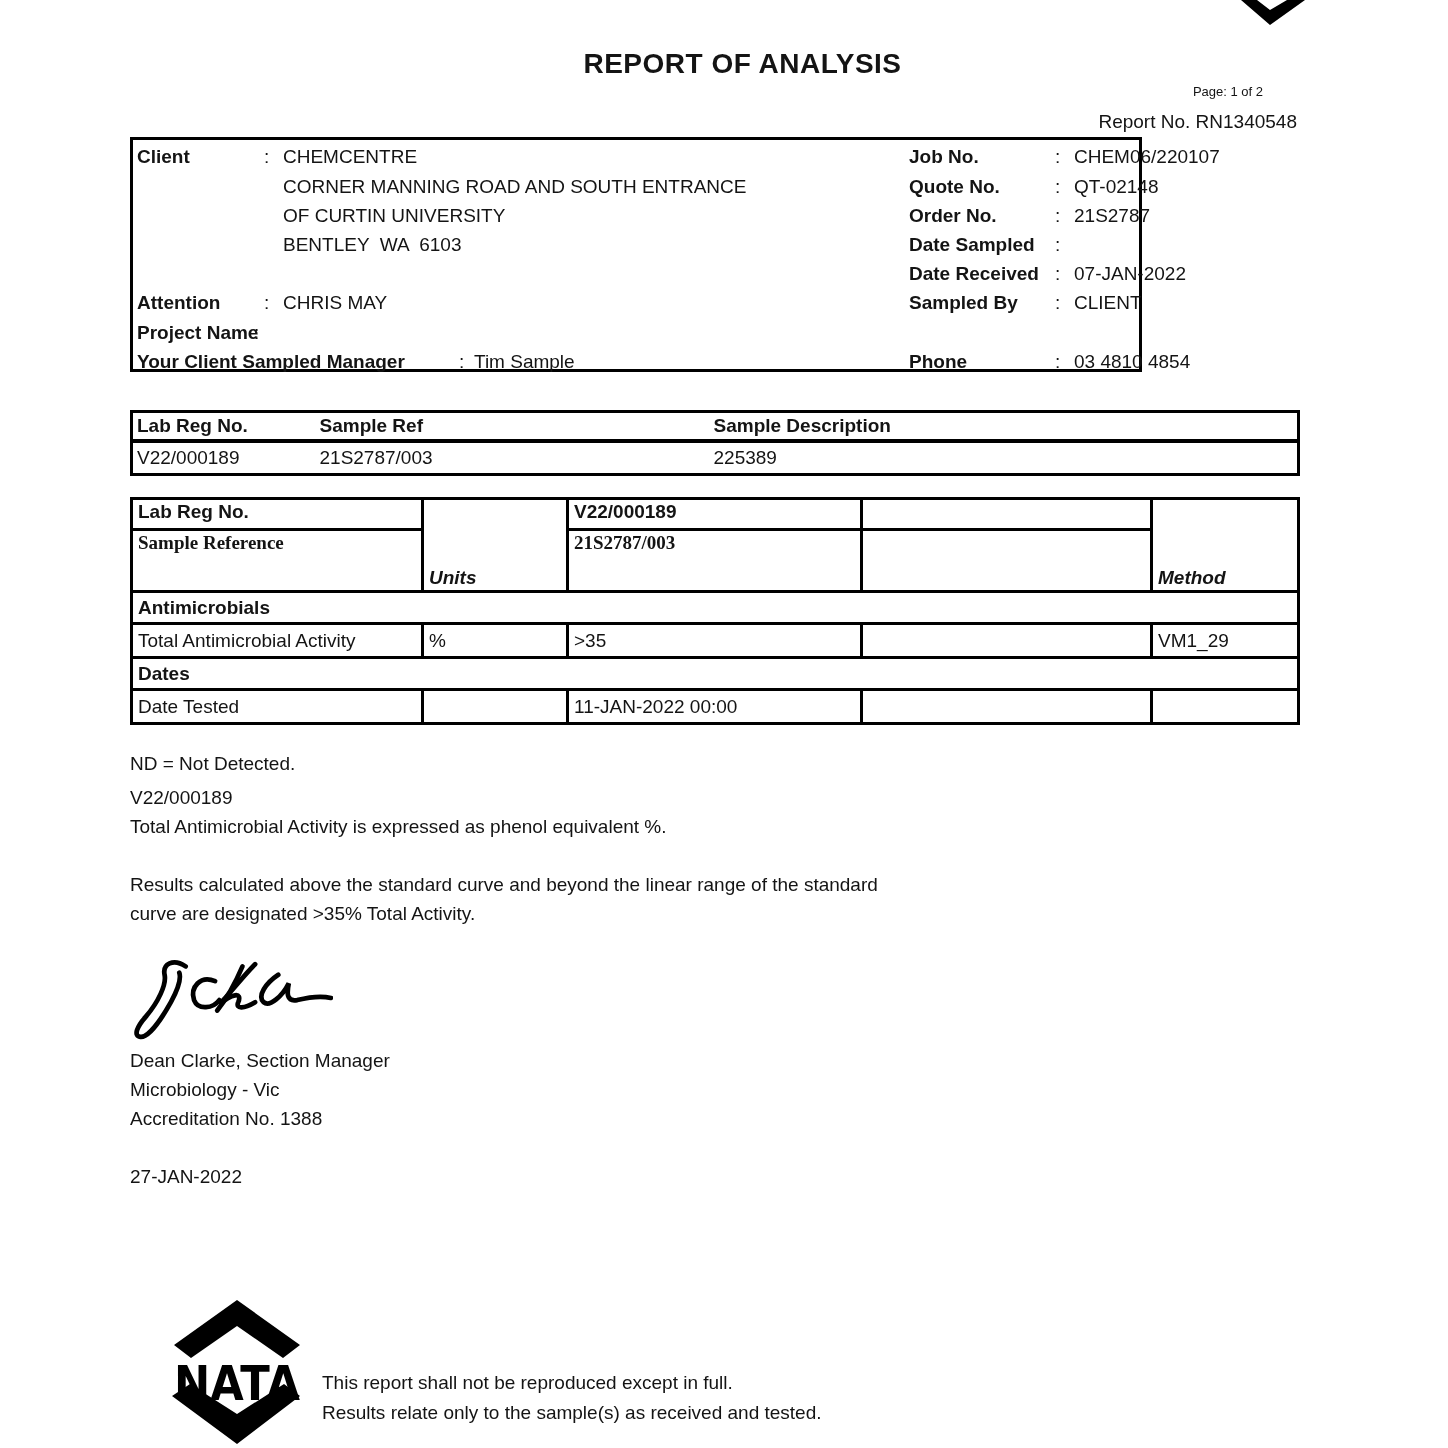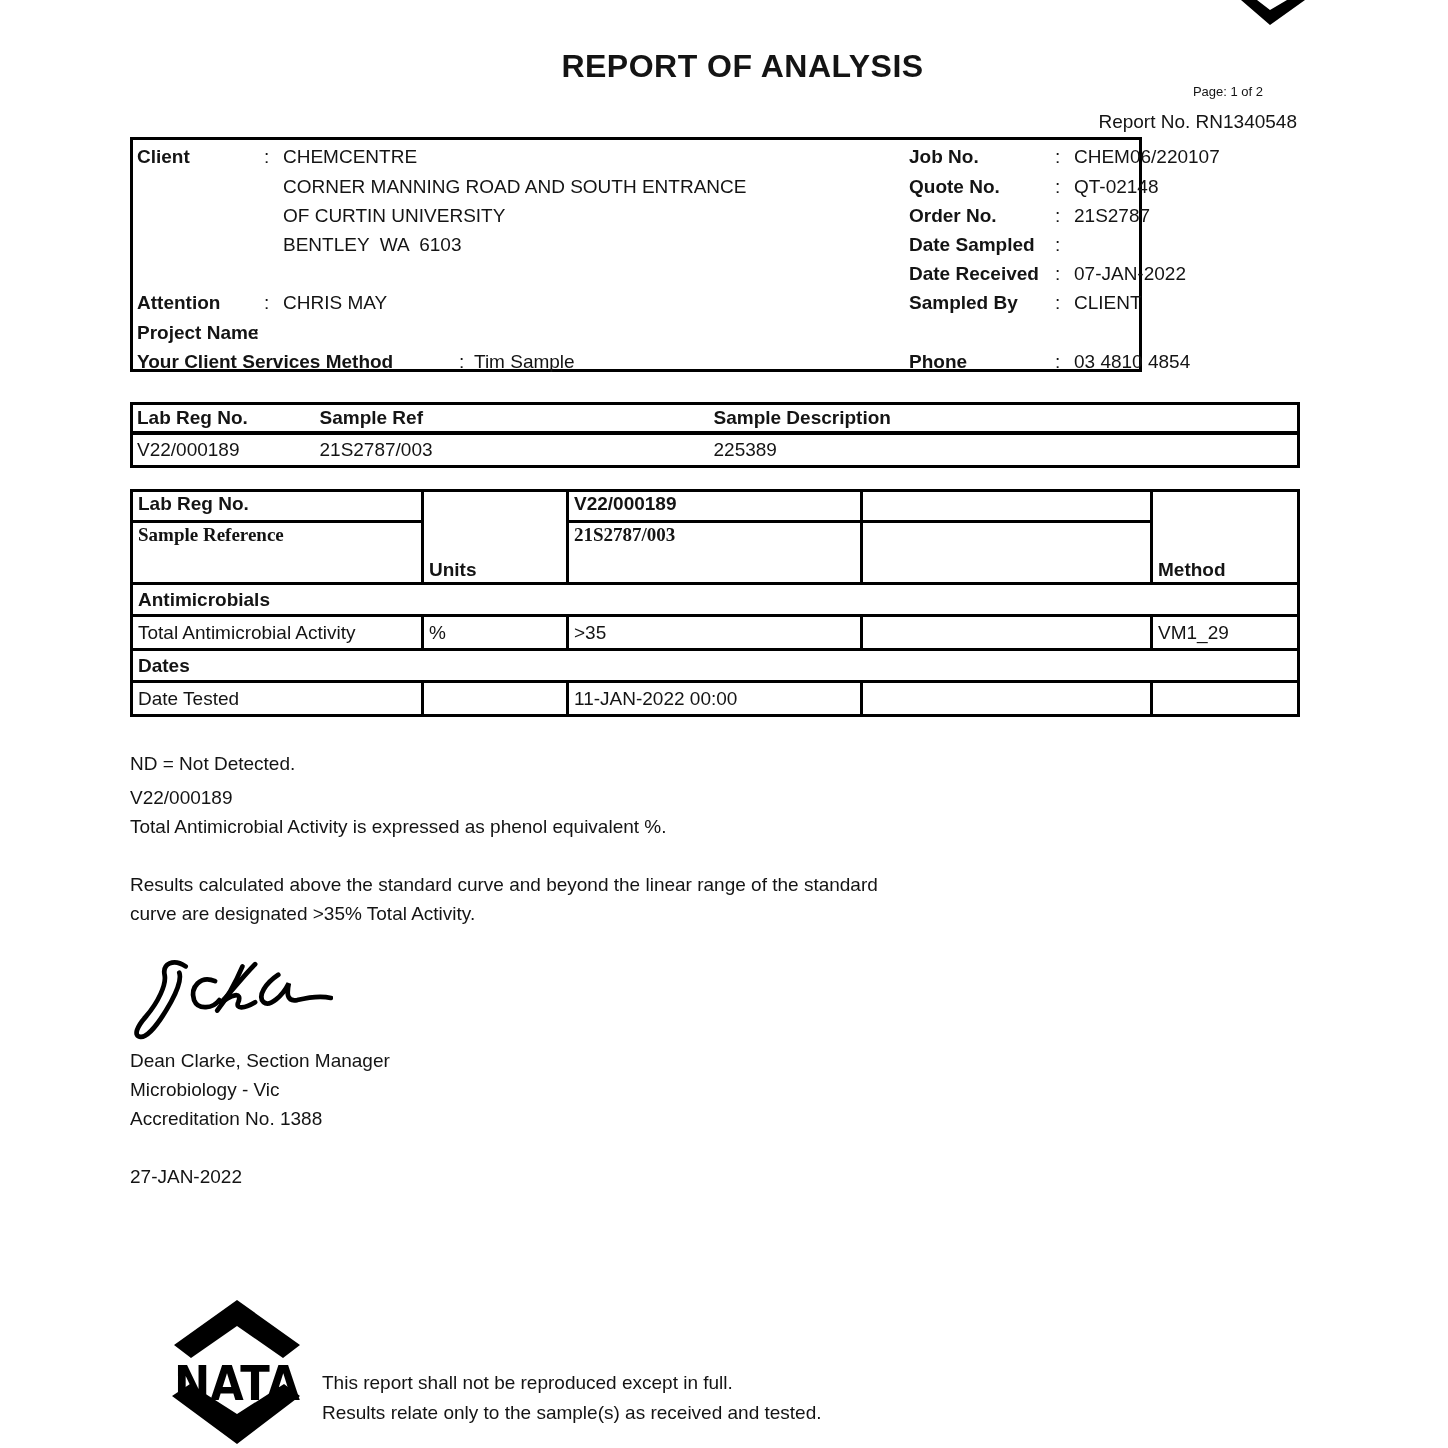--- a/index.html
+++ b/index.html
@@ -4,40 +4,40 @@
 <style>
   html,body{margin:0;padding:0;background:#fff;}
   .page{
     position:relative;width:1448px;height:1448px;background:#fff;overflow:hidden;
     font-family:"Liberation Sans",sans-serif;color:#141414;
     -webkit-font-smoothing:antialiased;
   }
   .abs{position:absolute;}
   .bold{font-weight:bold;}
   
-  .title{left:130px;top:48px;width:1225px;text-align:center;font-size:32px;font-weight:bold;letter-spacing:.5px;}
+  .title{left:130px;top:48px;width:1225px;text-align:center;font-size:28px;font-weight:bold;letter-spacing:.5px;}
   .pageline{top:84px;right:185px;font-size:13px;}
   .reportline{top:111px;right:151px;font-size:19px;}
   
   .clientbox{left:130px;top:137px;width:1012px;height:235px;border:3px solid #000;box-sizing:border-box;}
   .cl-line{position:absolute;left:4px;right:0;height:23px;font-size:19px;line-height:22px;}
   .cl-line span{position:absolute;top:0;white-space:pre;}
   
   .stable{left:130px;top:402px;}
-  table{border-collapse:collapse;table-layout:fixed;}
+  table{border-collapse:collapse;table-layout:fixed;margin-top:8px;}
   .stable table{width:1167px;border:3px solid #000;}
   .stable th,.stable td{font-size:19px;text-align:left;padding:1px 0 1px 4px;vertical-align:middle;overflow:hidden;}
   .stable th{border-bottom:4px solid #000;height:24px;}
   .stable td{height:28px;}
   
   .rtable{left:130px;top:489px;}
   .rtable table{width:1167px;}
   .rtable td{border:3px solid #000;font-size:19px;padding:1px 2px 1px 5px;overflow:hidden;}
   .rtable .vtop{vertical-align:top;}
-  .rtable .vbot{vertical-align:bottom;}
+  .rtable .vbot{vertical-align:bottom;font-style:italic;}
   .rtable .h1{height:26px;}
   .rtable .h2{height:57px;font-family:Liberation Serif, serif;}
   .rtable .sect{height:27px;font-weight:bold;vertical-align:middle;}
   .rtable .data{height:29px;vertical-align:middle;}
   
   .line{font-size:19px;line-height:22px;white-space:pre;}
   .sig{left:133px;top:953px;}
   .nata{left:158px;top:1297px;}
 </style>
 </head>
@@ -72,21 +72,21 @@
       <span class="bold" style="left:0">Attention</span>
       <span style="left:127px">:</span>
       <span style="left:146px">CHRIS MAY</span>
     </div>
     <div class="cl-line" style="top:182px">
       <span class="bold" style="left:0">Project Name</span>
       <span style="left:117px">:</span>
       <span style="left:136px"></span>
     </div>
     <div class="cl-line" style="top:211px">
-      <span class="bold" style="left:0">Your Client Services Method</span>
+      <span class="bold" style="left:0">Your Client Sampled Manager</span>
       <span style="left:322px">:</span>
       <span style="left:337px">Tim Sample</span>
     </div>
 
     <div class="cl-line" style="top:6px">
       <span class="bold" style="left:772px">Job No.</span>
       <span style="left:918px">:</span>
       <span style="left:937px">CHEM06/220107</span>
     </div>
     <div class="cl-line" style="top:36px">

